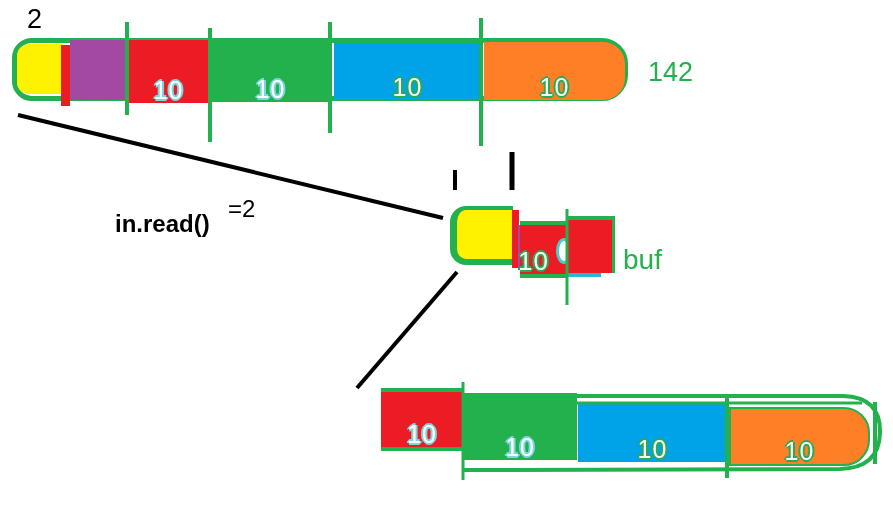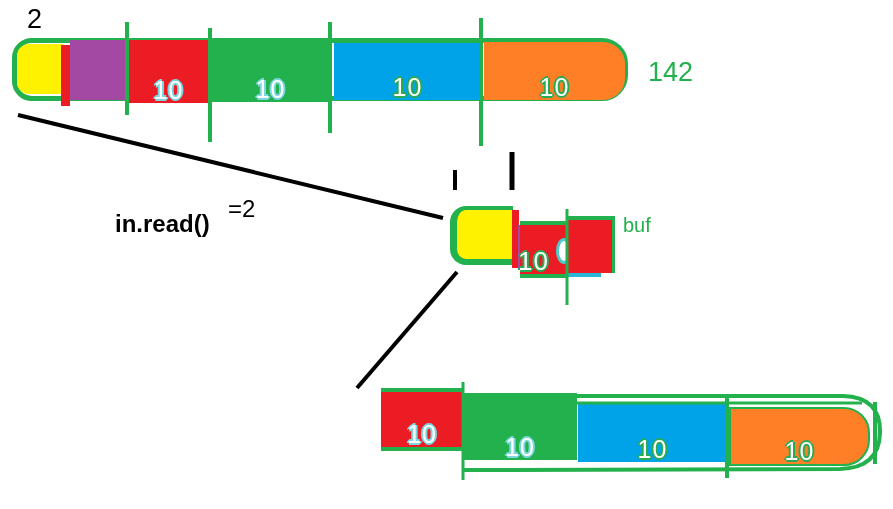--- a/index.html
+++ b/index.html
@@ -68,21 +68,21 @@
               justify-content:flex-start; z-index:7;">
     <span class="lbl10 outline-green" style="font-size:26px; margin-left:-2px;">10</span>
   </div>
   <div class="abs" style="left:556px; top:238px; width:16px; height:26px; background:#ffffff;
               border:3px solid #4fc9c9; border-radius:50%; box-sizing:border-box; z-index:8;"></div>
   <div class="seg" style="left:568px; top:216px; width:47px; height:57px; background:#ec1c24;
               border-top:4px solid #22b14c; border-right:3px solid #22b14c;
               box-sizing:border-box; z-index:9;"></div>
   <div class="abs" style="left:568px; top:273px; width:33px; height:4px; background:#29b6d8; z-index:10;"></div>
 
-  <div class="txt" style="left:623px; top:214px; font-size:20px; color:#22b14c;">buf</div>
+  <div class="txt" style="left:623px; top:244px; font-size:28px; color:#22b14c;">buf</div>
 
   <div class="seg" style="left:381px; top:388px; width:82px; height:63px; background:#ec1c24;
               border-top:4px solid #22b14c; border-bottom:4px solid #22b14c; z-index:2;">
     <span class="lbl10 outline-cyan">10</span>
   </div>
   <div class="seg" style="left:463px; top:393px; width:114px; height:67px; background:#22b14c; z-index:2;">
     <span class="lbl10 outline-cyan">10</span>
   </div>
   <div class="seg" style="left:578px; top:404px; width:149px; height:58px; background:#00a2e8; z-index:2;">
     <span class="lbl10 outline-green">10</span>

